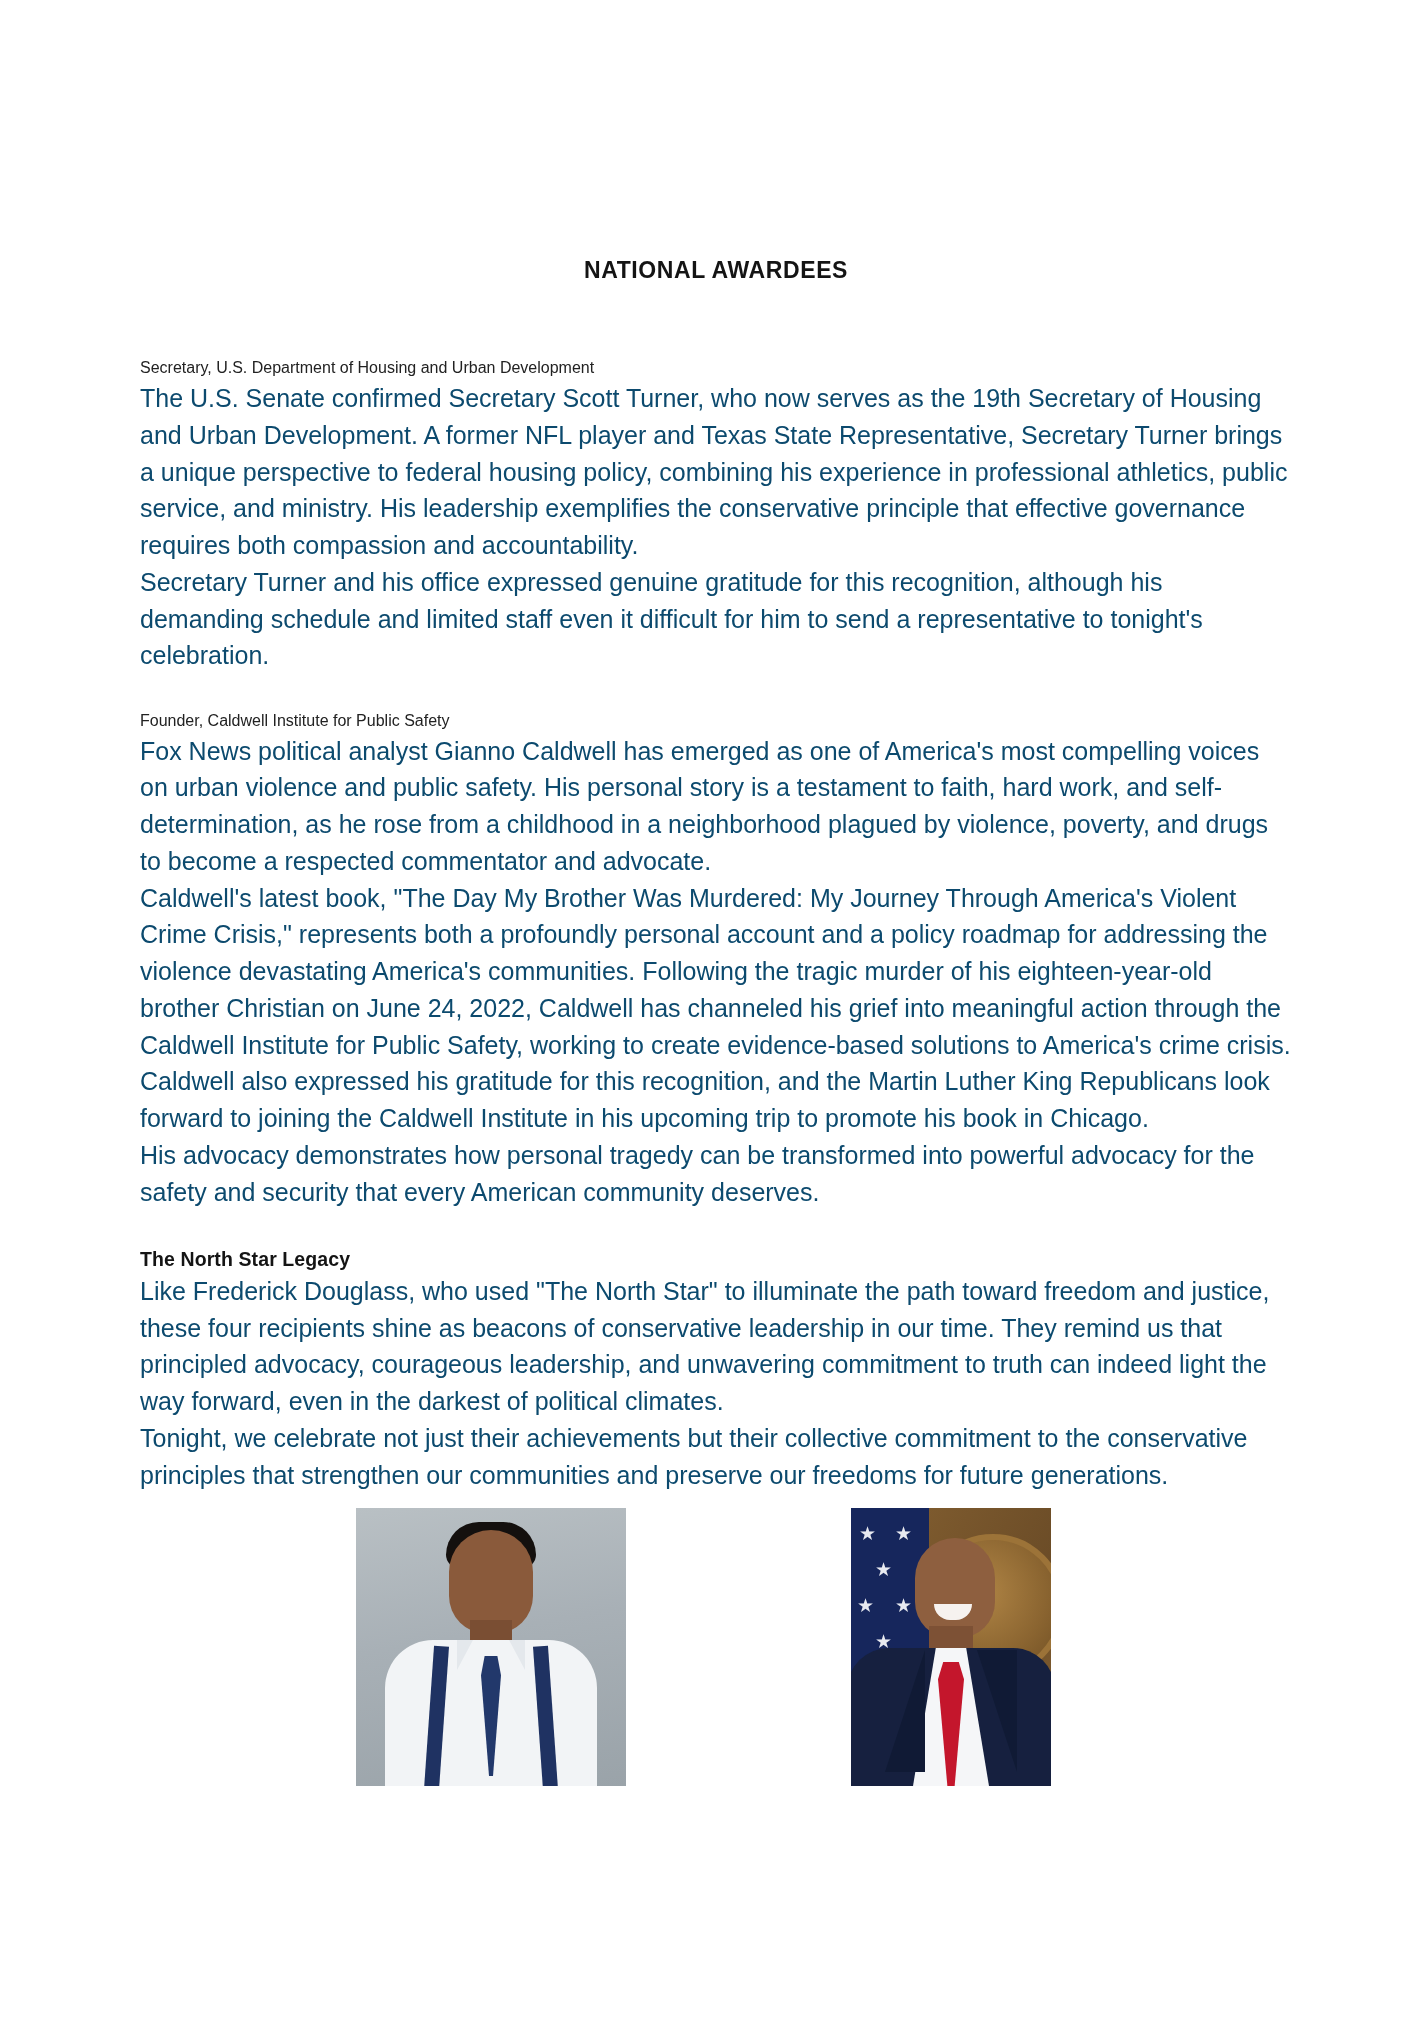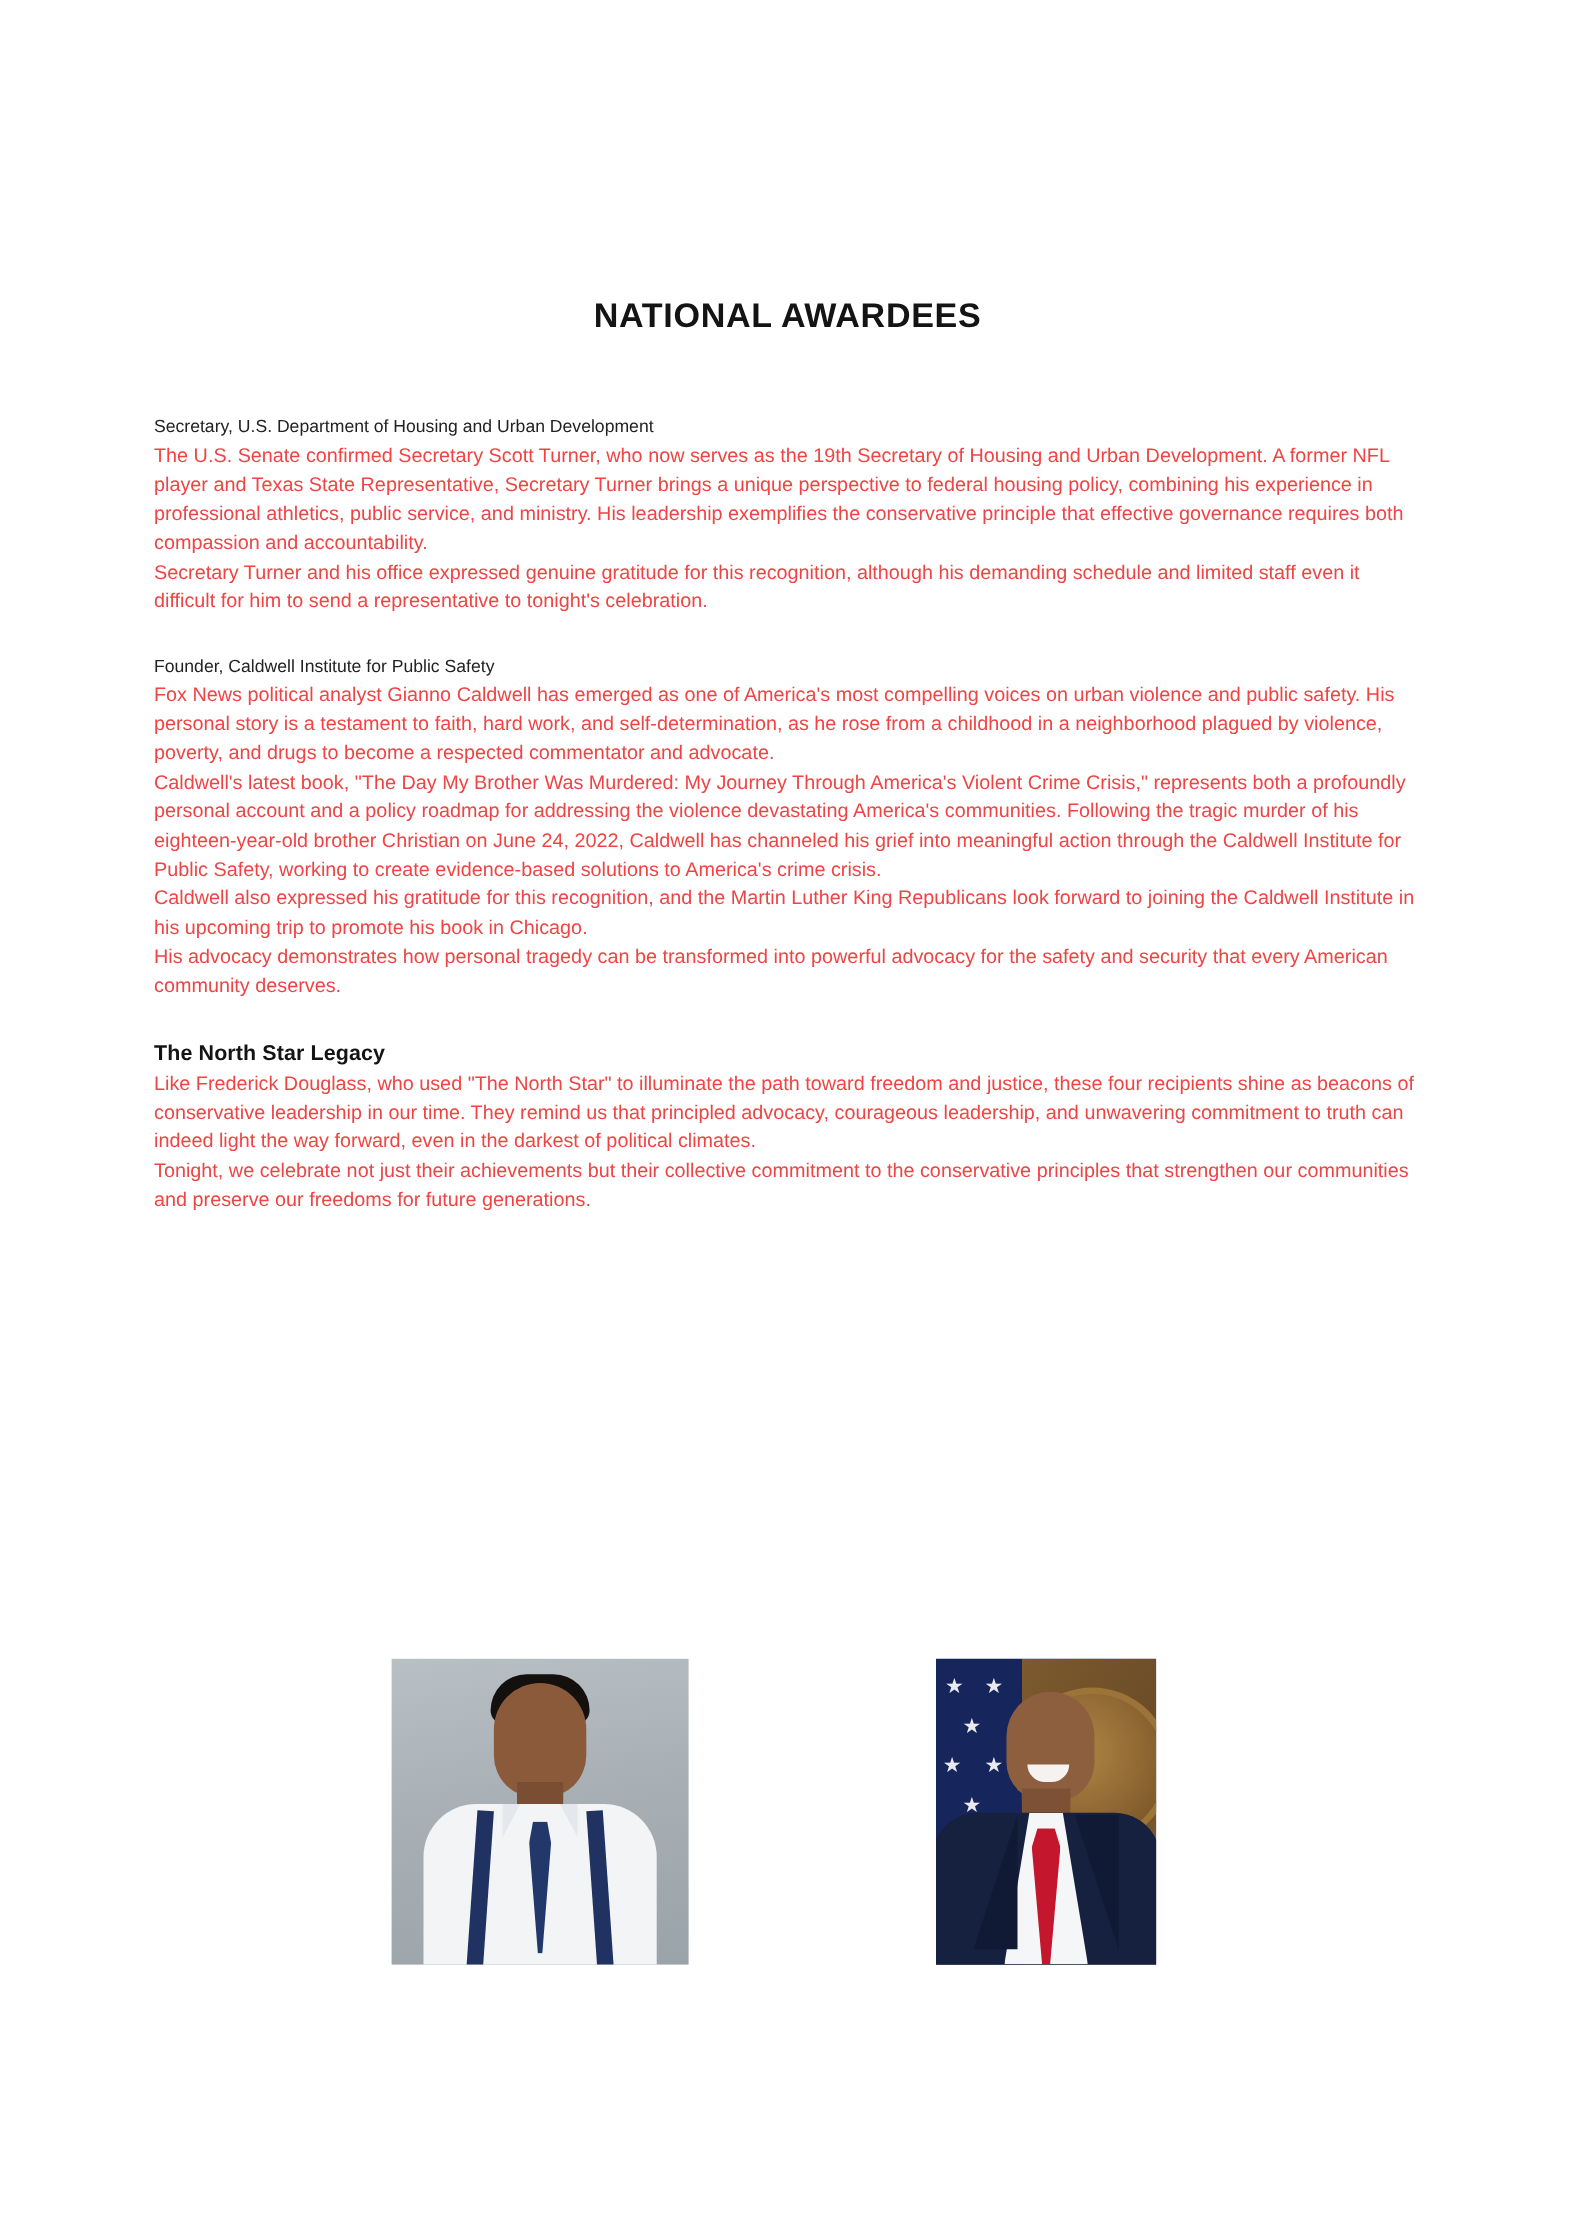--- a/index.html
+++ b/index.html
@@ -28,25 +28,25 @@
 
   .content {
     position: absolute;
     left: 140px;
     top: 0;
     width: 1152px;
   }
 
   .doc-title {
     text-align: center;
-    font-size: 31px;
+    font-size: 23px;
     font-weight: 700;
     letter-spacing: 0.6px;
     color: #141414;
-    margin: 12px;
+    margin: 0;
     padding-top: 258px;
     line-height: 1.1;
   }
 
   .section {
     margin-top: 0;
   }
 
   .person-name {
     font-size: 19.5px;
@@ -59,23 +59,23 @@
 
   .person-role {
     font-size: 16px;
     font-weight: 400;
     color: #222222;
     line-height: 1.42;
     margin: 0;
   }
 
   p.body-text {
-    font-size: 18px;
+    font-size: 25px;
     font-weight: 400;
-    color: #ef4444;
+    color: #0c4a6e;
     line-height: 1.47;
     margin: 0;
     text-align: left;
   }
 
   
   .block-turner-head { margin-top: 74px; }
   .block-para { margin-top: 30px; }
   .block-heading { margin-top: 36px; }
 

